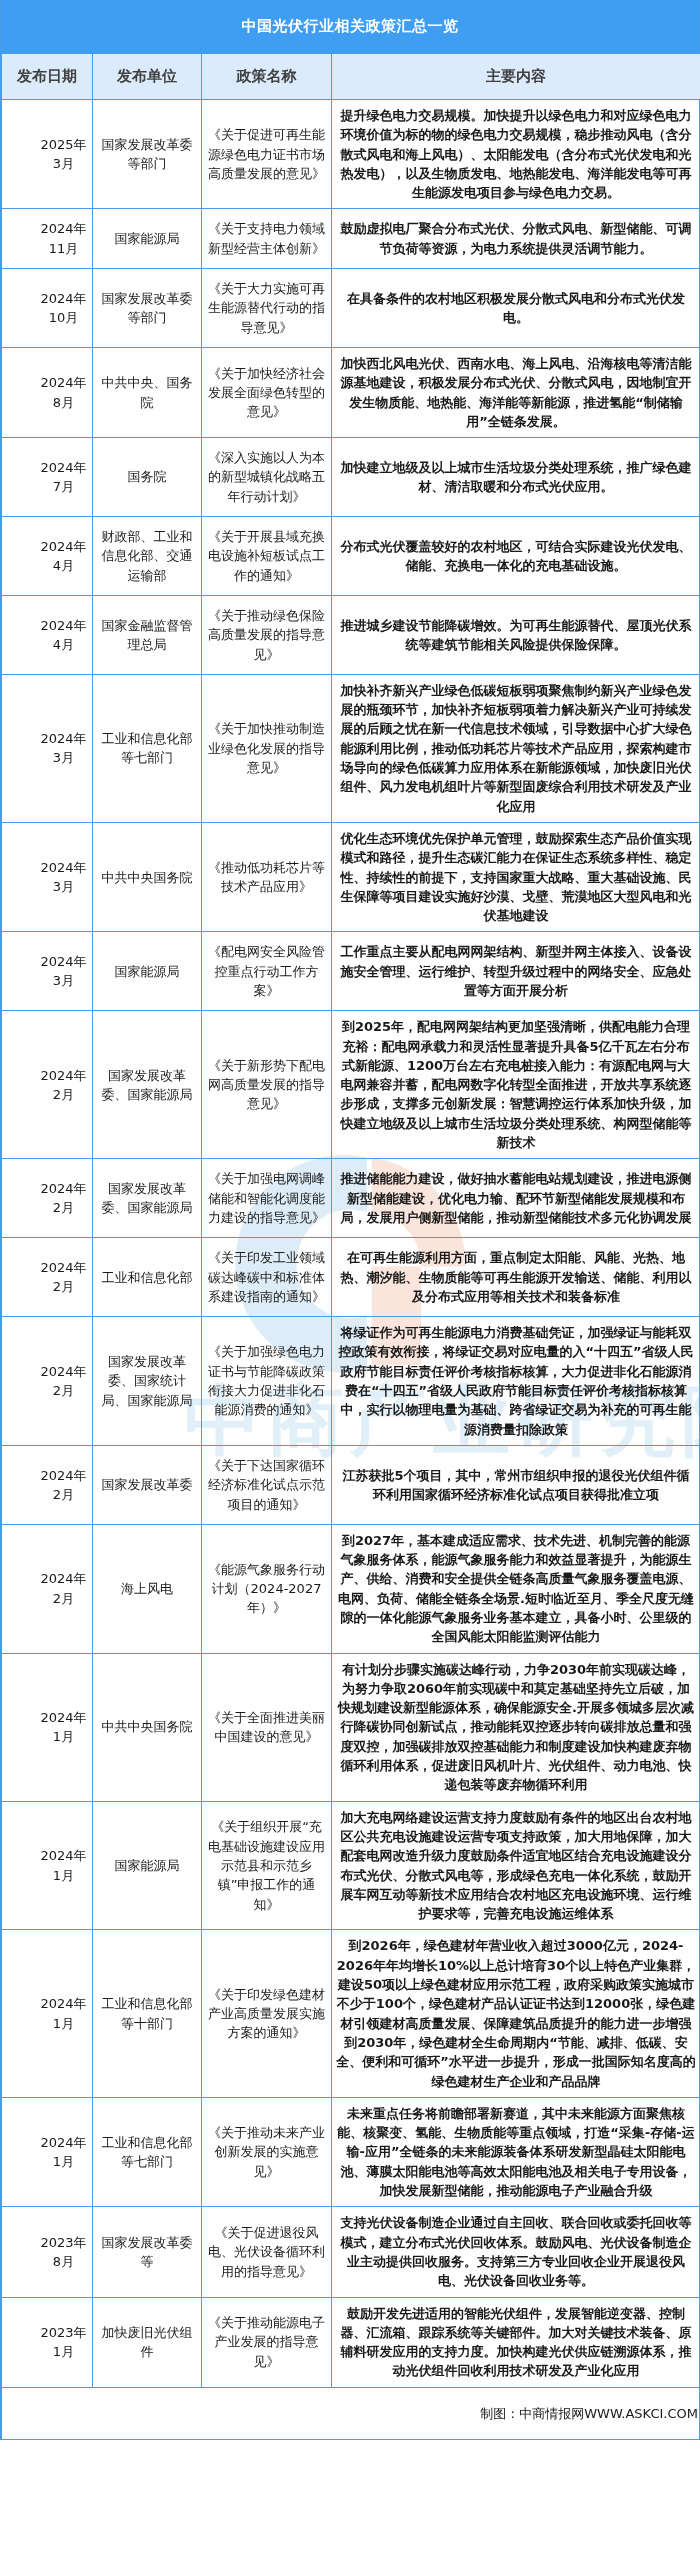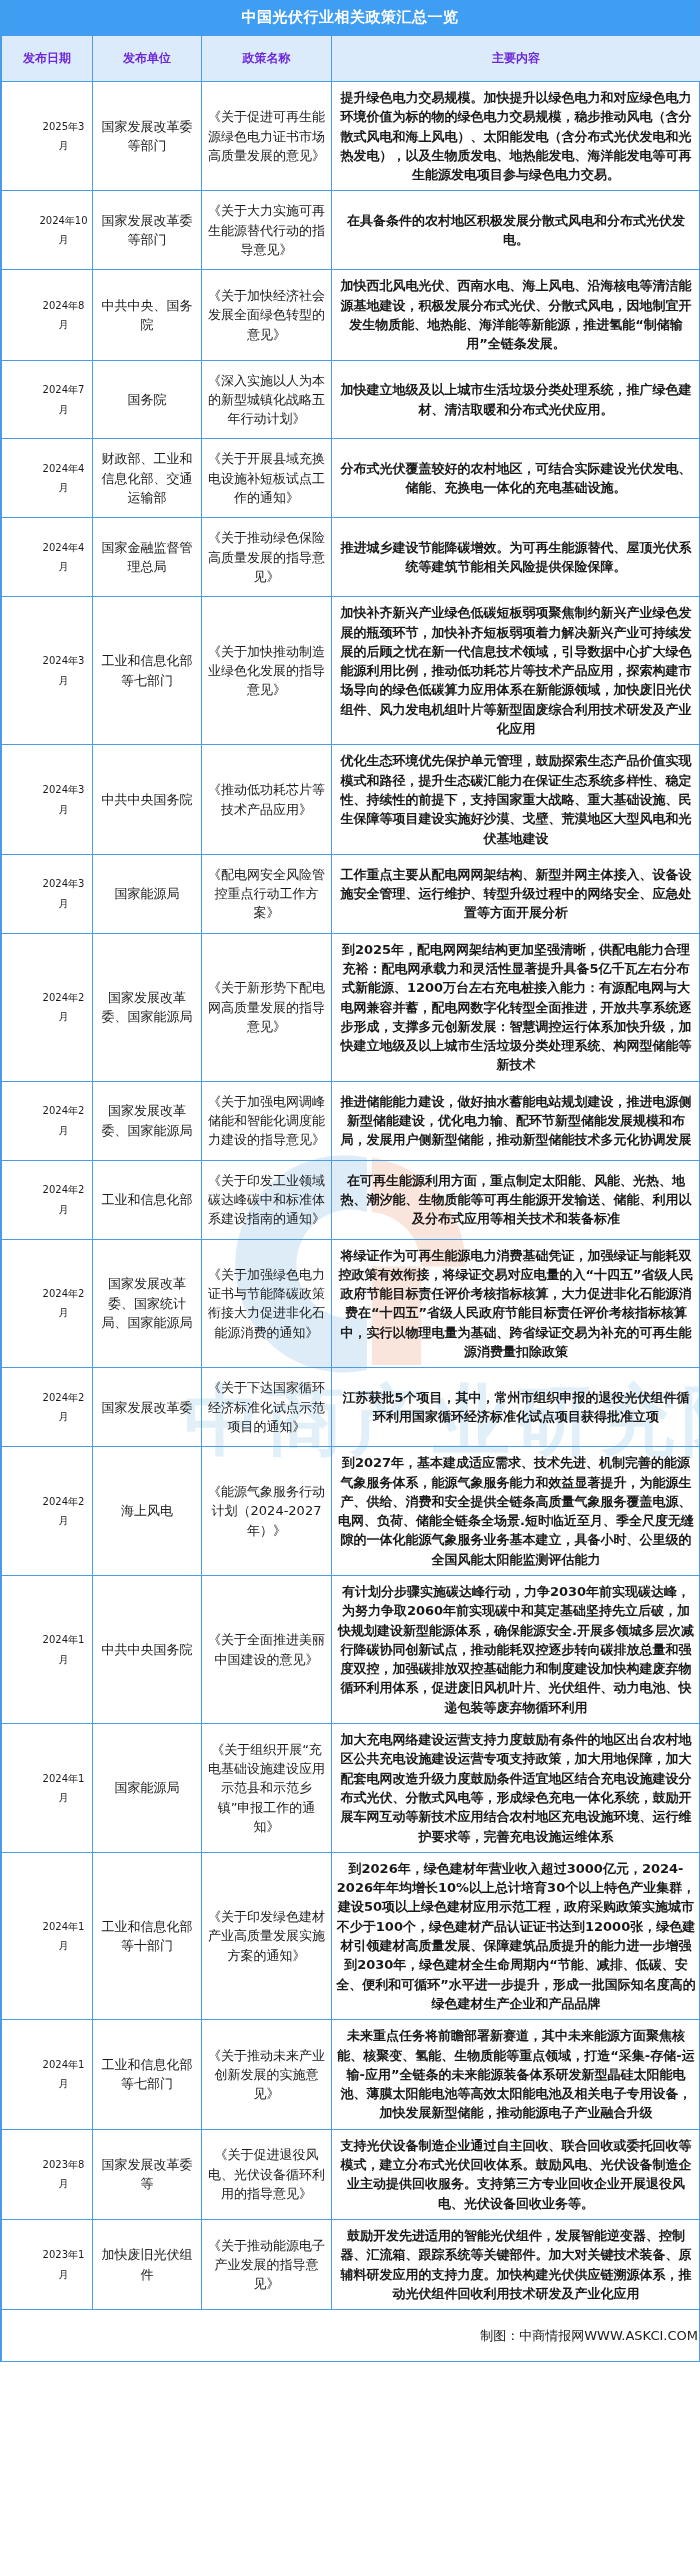--- a/index.html
+++ b/index.html
@@ -1,28 +1,28 @@
 <!DOCTYPE html>
 <html><head>
 <meta charset="utf-8">
 <style>
   html, body { margin: 0; padding: 0; background: #ffffff; }
   body { width: 700px; font-family: "DejaVu Sans", "Liberation Sans", sans-serif; color: #222; }
   .wrap { position: relative; width: 698px; border: 1px solid #4a9be8; border-top: none; }
   .title {
-    height: 35px; background: #3f9ef2; color: #ffffff;
+    height: 53px; background: #3f9ef2; color: #ffffff;
     display: flex; align-items: center; justify-content: center;
     font-size: 15px; font-weight: bold; letter-spacing: 0.5px;
   }
   table { width: 698px; border-collapse: collapse; table-layout: fixed; position: relative; z-index: 2; }
   col.c1 { width: 91px; } col.c2 { width: 109px; } col.c3 { width: 130px; } col.c4 { width: 369px; }
   th, td { border: 1px solid #4a9be8; text-align: center; vertical-align: middle; }
-  th { background: #dcebfb; height: 43px; font-size: 12px; font-weight: bold; color: #6d28d9; }
+  th { background: #dcebfb; height: 43px; font-size: 15px; font-weight: bold; color: #404040; }
   td { font-size: 13px; line-height: 19.3px; padding: 10px 3px; color: #1a1a1a; }
-  td.date { font-size: 10px; padding-left: 36px; }
+  td.date { font-size: 13px; padding-left: 36px; }
   td.content { padding: 6px 4px; font-weight: bold; }
   td.footer { text-align: right; padding: 16px 2px; font-size: 13px; border-bottom: none; }
   .watermark { position: absolute; left: 178px; top: 1138px; z-index: 1; pointer-events: none; }
   .wm-text { position: absolute; left: 183px; top: 1370px; font-size: 77px; font-weight: bold; color: rgba(120,180,225,0.22); z-index: 1; letter-spacing: 6px; white-space: nowrap; pointer-events: none; }
 </style>
 </head>
 <body>
 
 <div class="wrap">
   <div class="title">中国光伏行业相关政策汇总一览</div>
@@ -48,20 +48,26 @@
         <th>政策名称</th>
         <th>主要内容</th>
       </tr>
     </thead>
     <tbody id="tbody">
       <tr>
           <td class="date">2025年3月</td>
           <td>国家发展改革委等部门</td>
           <td>《关于促进可再生能源绿色电力证书市场高质量发展的意见》</td>
           <td class="content">提升绿色电力交易规模。加快提升以绿色电力和对应绿色电力环境价值为标的物的绿色电力交易规模，稳步推动风电（含分散式风电和海上风电）、太阳能发电（含分布式光伏发电和光热发电），以及生物质发电、地热能发电、海洋能发电等可再生能源发电项目参与绿色电力交易。</td>
+        </tr>
+      <tr>
+          <td class="date">2024年11月</td>
+          <td>国家能源局</td>
+          <td>《关于支持电力领域新型经营主体创新》</td>
+          <td class="content">鼓励虚拟电厂聚合分布式光伏、分散式风电、新型储能、可调节负荷等资源，为电力系统提供灵活调节能力。</td>
         </tr>
       <tr>
           <td class="date">2024年10月</td>
           <td>国家发展改革委等部门</td>
           <td>《关于大力实施可再生能源替代行动的指导意见》</td>
           <td class="content">在具备条件的农村地区积极发展分散式风电和分布式光伏发电。</td>
         </tr>
       <tr>
           <td class="date">2024年8月</td>
           <td>中共中央、国务院</td>

